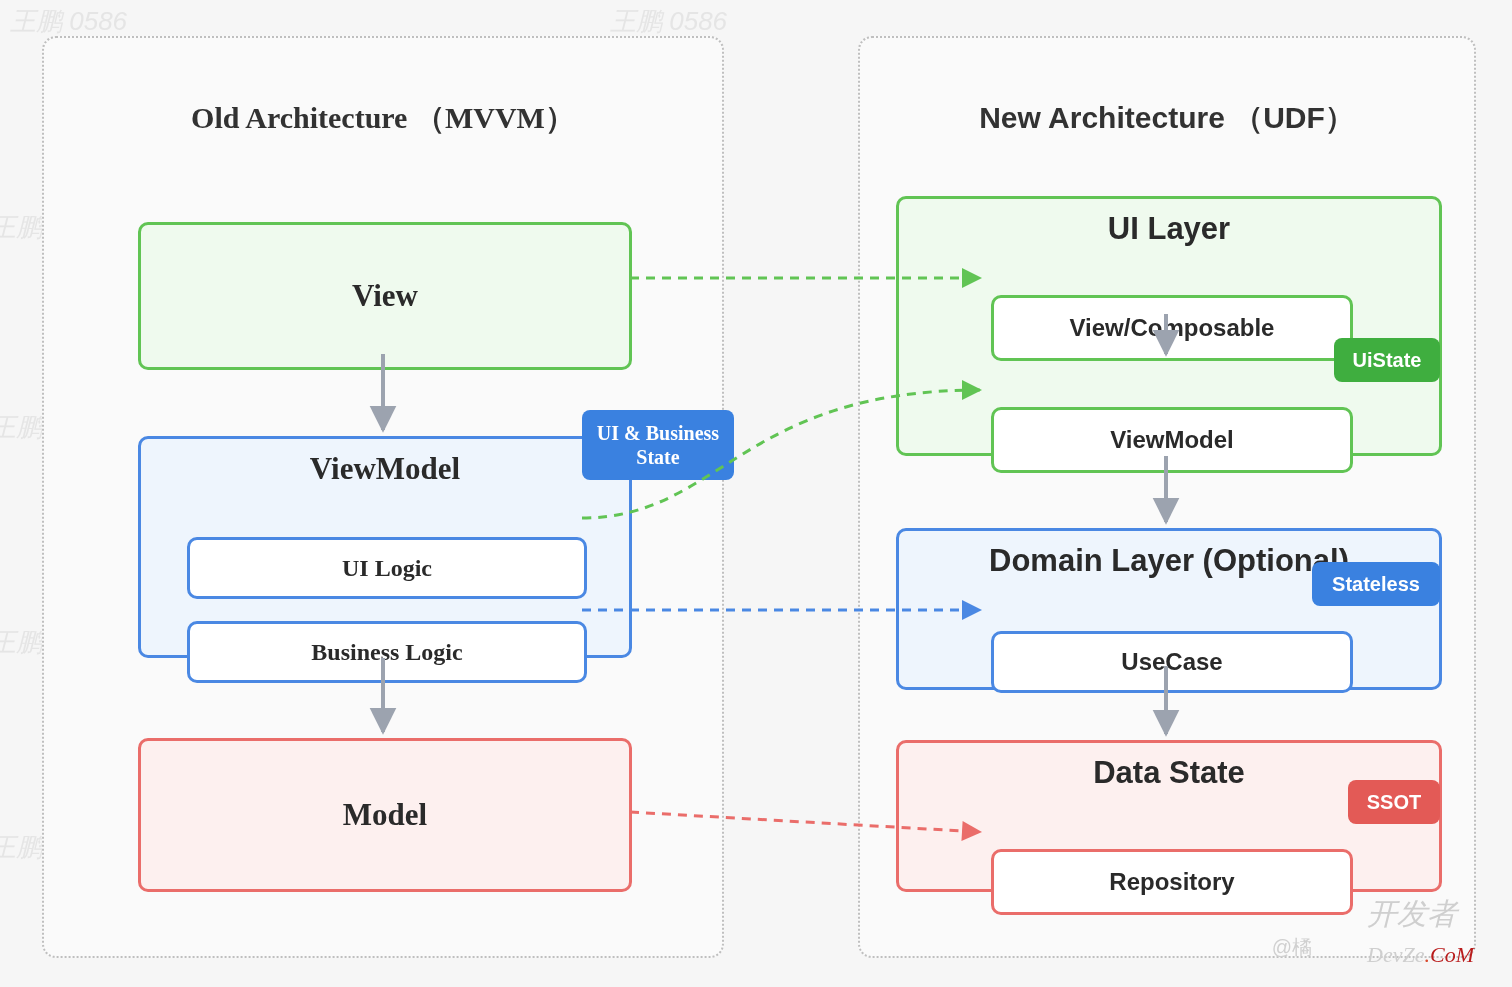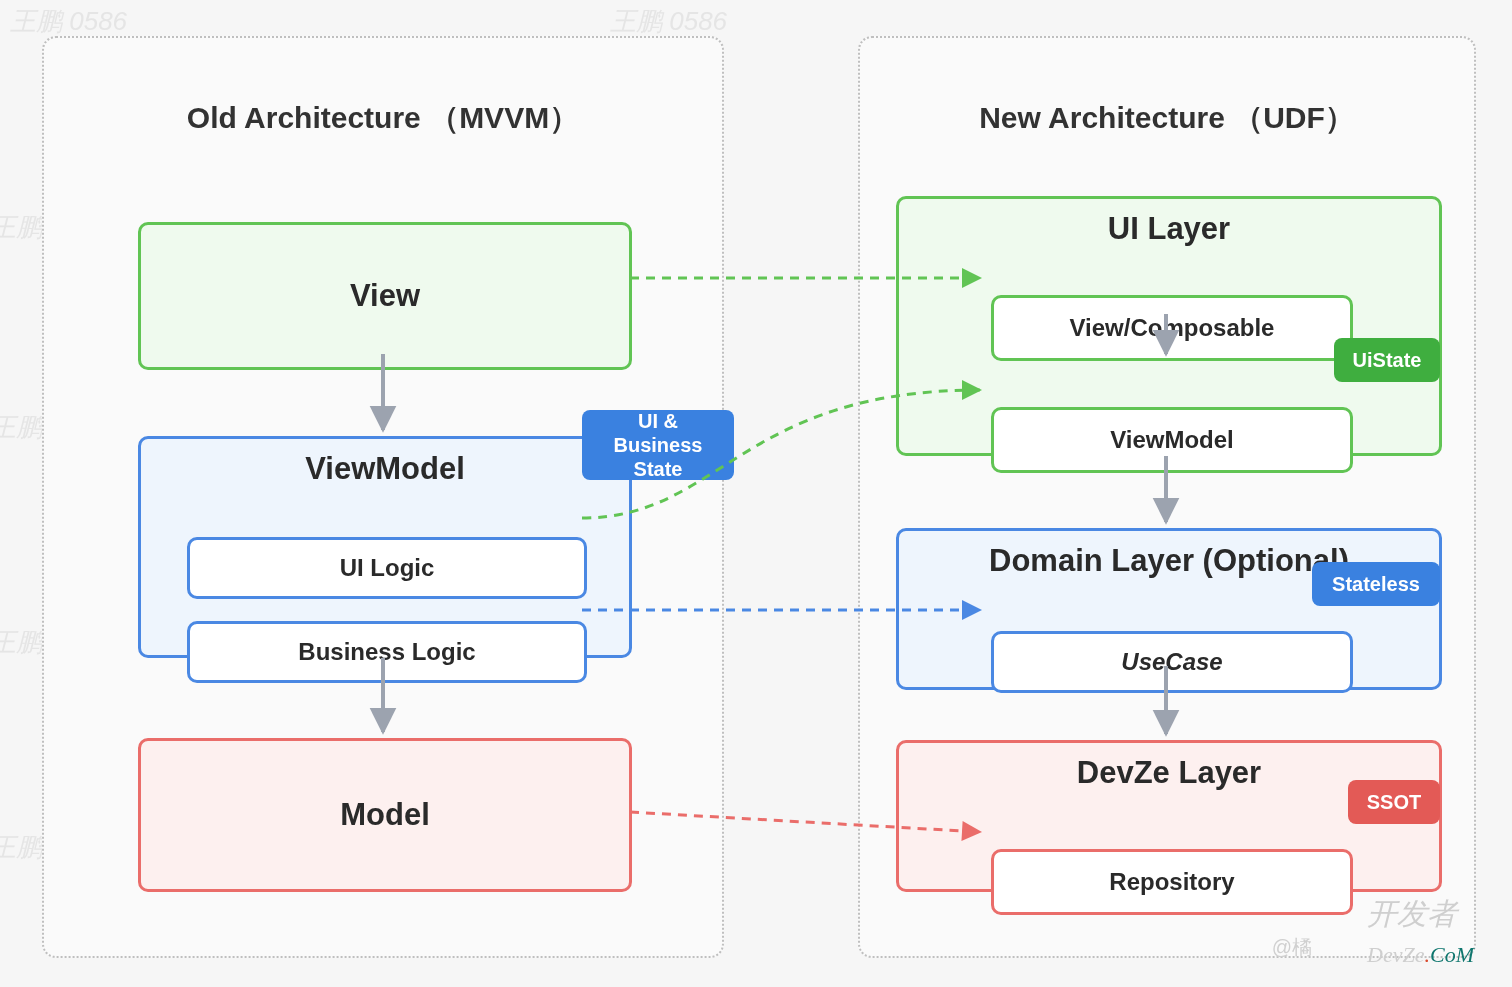--- a/index.html
+++ b/index.html
@@ -93,21 +93,21 @@
   .footer-wm {
     position:absolute;
     right:38px;
     bottom:18px;
     font-size:30px;
     font-family: Georgia, serif;
     font-style: italic;
     color:#cfcfcf;
   }
   .footer-wm .dot { color:#d94b2f; }
-  .footer-wm .tail { color:#0f766e; }
+  .footer-wm .tail { color:#b91c1c; }
   .attribution {
     position:absolute;
     right:200px;
     bottom:26px;
     color:#d0d0d0;
     font-size:20px;
   }
 </style>
 </head>
 <body>
@@ -121,21 +121,21 @@
 <div class="watermark" style="left:190px; top:380px;">王鹏 0586</div>
 <div class="watermark" style="left:590px; top:380px;">王鹏 0586</div>
 <div class="watermark" style="left:-10px; top:625px;">王鹏 0586</div>
 <div class="watermark" style="left:190px; top:780px;">王鹏 0586</div>
 <div class="watermark" style="left:590px; top:780px;">王鹏 0586</div>
 <div class="watermark" style="left:-10px; top:830px;">王鹏 0586</div>
 <div class="watermark" style="left:1190px;top:830px;">王鹏 0586</div>
 <div class="watermark" style="left:930px; top:560px;">王鹏 0586</div>
 <div class="watermark" style="left:930px; top:760px;">王鹏 0586</div>
 
-<div class="panel" style="left:42px; top:36px; width:682px; height:922px;">
+<div class="panel" style="left:42px; top:36px; width:682px; height:922px;font-family:Liberation Serif, serif;">
   <div class="panel-title">Old Architecture （MVVM）</div>
 
   <div class="box col-green txt-lg" style="left:94px; top:168px; width:494px; height:148px;margin-top:16px;">
     <span>View</span>
   </div>
 
   <div class="box col-blue" style="left:94px; top:398px; width:494px; height:222px;">
     <div class="label-top txt-lg">ViewModel</div>
     <div class="box inner-blue txt-md" style="left:46px; top:54px; width:400px; height:62px;">
       <span>UI Logic</span>
@@ -160,28 +160,28 @@
       <span>View/Composable</span>
     </div>
     <div class="box inner-green txt-md" style="left:92px; top:164px; width:362px; height:66px;">
       <span>ViewModel</span>
     </div>
   </div>
   <div class="badge badge-green" style="left:474px; top:300px; width:106px; height:44px;">UiState</div>
 
   <div class="box col-blue" style="left:36px; top:490px; width:546px; height:162px;">
     <div class="label-top txt-lg">Domain Layer (Optional)</div>
-    <div class="box inner-blue txt-md" style="left:92px; top:56px; width:362px; height:62px;font-style:italic;">
+    <div class="box inner-blue txt-md" style="left:92px; top:56px; width:362px; height:62px;">
       <span>UseCase</span>
     </div>
   </div>
   <div class="badge badge-blue" style="left:452px; top:524px; width:128px; height:44px;">Stateless</div>
 
   <div class="box col-red" style="left:36px; top:702px; width:546px; height:152px;">
-    <div class="label-top txt-lg">DevZe Layer</div>
+    <div class="label-top txt-lg">Data State</div>
     <div class="box inner-red txt-md" style="left:92px; top:62px; width:362px; height:66px;">
       <span>Repository</span>
     </div>
   </div>
   <div class="badge badge-red" style="left:488px; top:742px; width:92px; height:44px;">SSOT</div>
 </div>
 
 <svg class="overlay">
   <defs>
     <marker id="ah-grey" viewBox="0 0 12 12" refX="10" refY="6" markerWidth="8" markerHeight="8" orient="auto">

